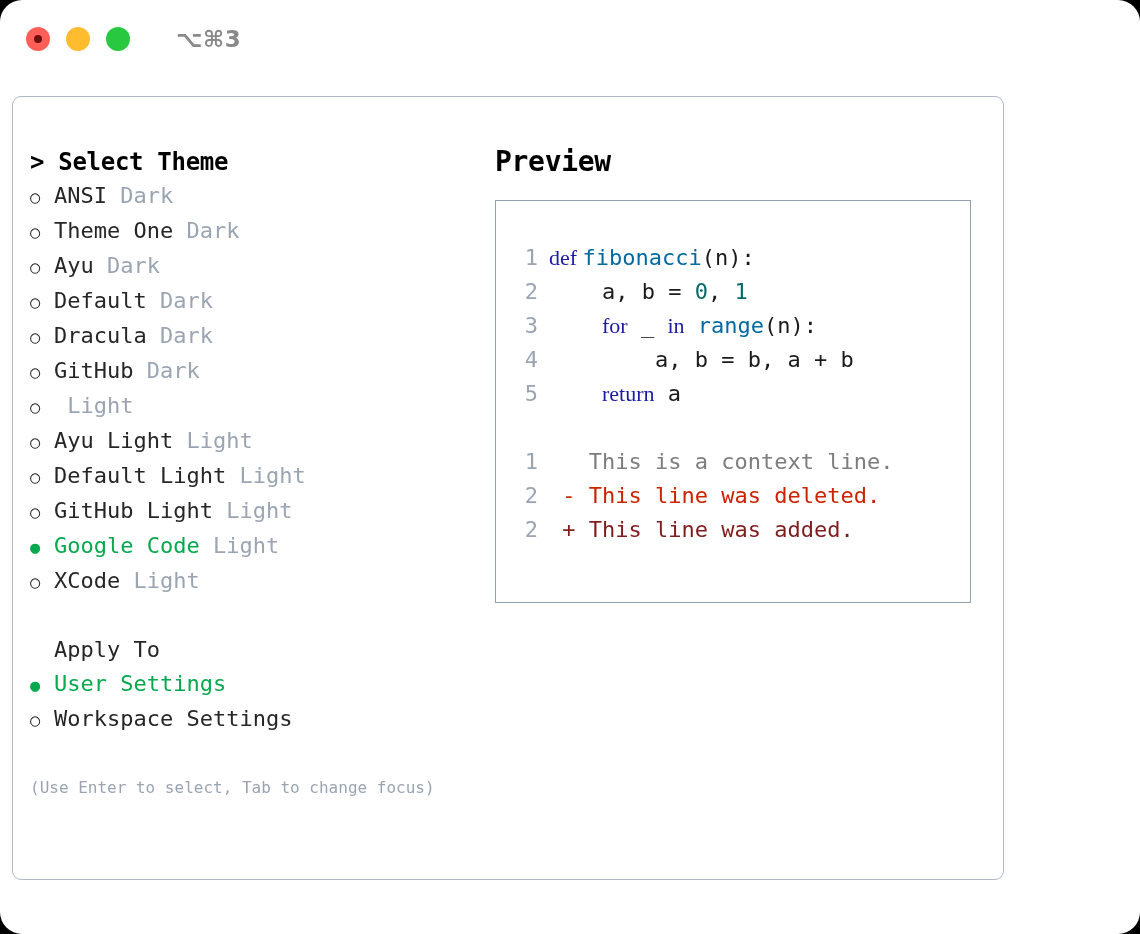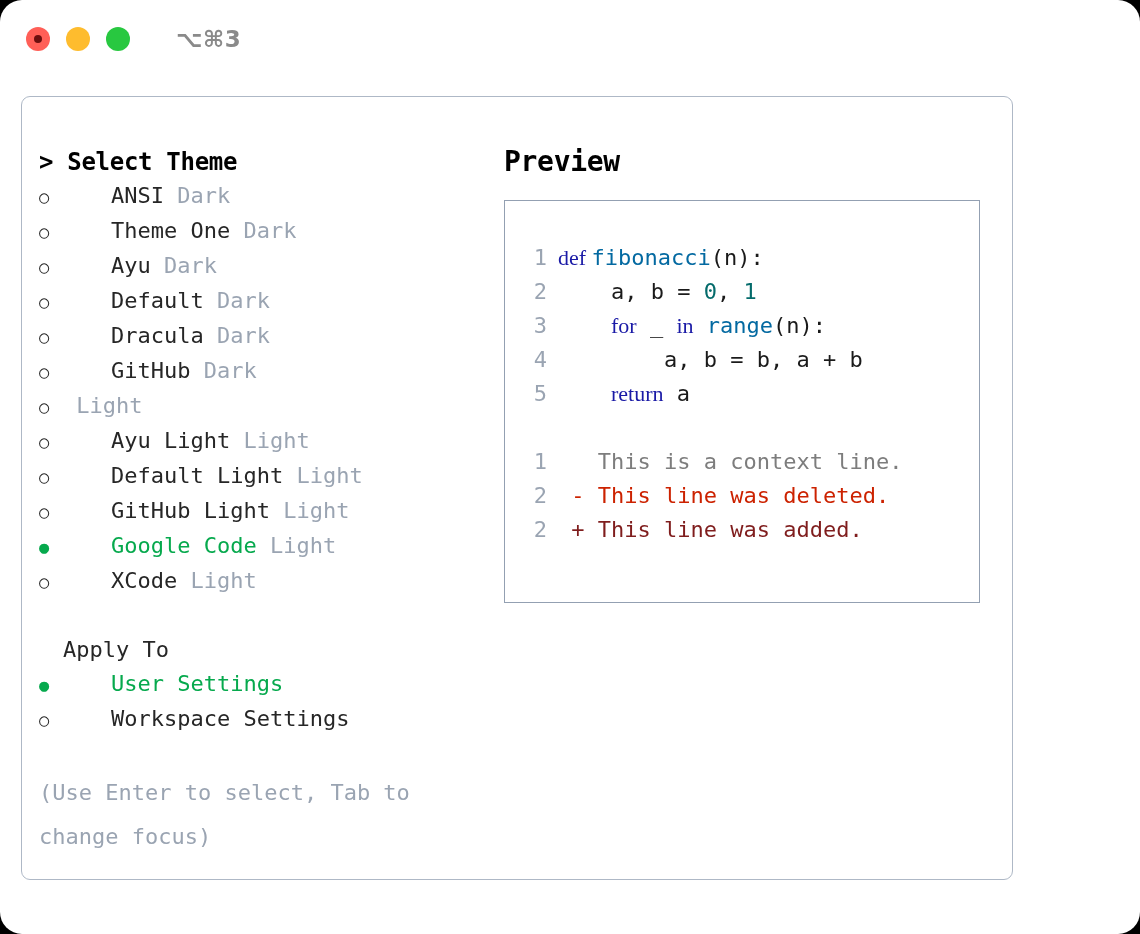--- a/index.html
+++ b/index.html
@@ -64,21 +64,21 @@
     color: #8a8a8a;
     font-family: "DejaVu Sans", "Liberation Sans", sans-serif;
     font-size: 23px;
     font-weight: 700;
     letter-spacing: 0.5px;
   }
 
   
   #panel {
     position: absolute;
-    left: 21px;
+    left: 12px;
     top: 96px;
     width: 992px;
     height: 784px;
     border: 1.5px solid #aeb8c6;
     border-radius: 9px;
     box-sizing: border-box;
     background: #ffffff;
   }
 
   #panel-inner {
@@ -113,38 +113,38 @@
     white-space: pre;
   }
   .bullet {
     width: 24px;
     flex: 0 0 24px;
     font-size: 17px;
     color: #262626;
     line-height: 34px;
   }
   .option-row.selected .bullet { color: #06a94d; }
-  .opt-label { color: #262626; margin-left: 48px; }
+  .opt-label { color: #262626; }
   .option-row.selected .opt-label { color: #06a94d; }
   .opt-variant { color: #9aa4b2; text-align: right; }
 
   .subsection-title {
     font-size: 22px;
     color: #262626;
     line-height: 34px;
     padding-left: 24px;
     white-space: pre;
   }
 
   .spacer-line { height: 34px; }
 
   #hint-text {
     margin-top: 34px;
-    font-size: 22px;
-    line-height: 44px;
+    font-size: 16px;
+    line-height: 34px;
     color: #9aa4b2;
     width: 420px;
   }
 
   
   #right-col {
     flex: 1;
     padding: 48px 0 0 17px;
     box-sizing: border-box;
   }

